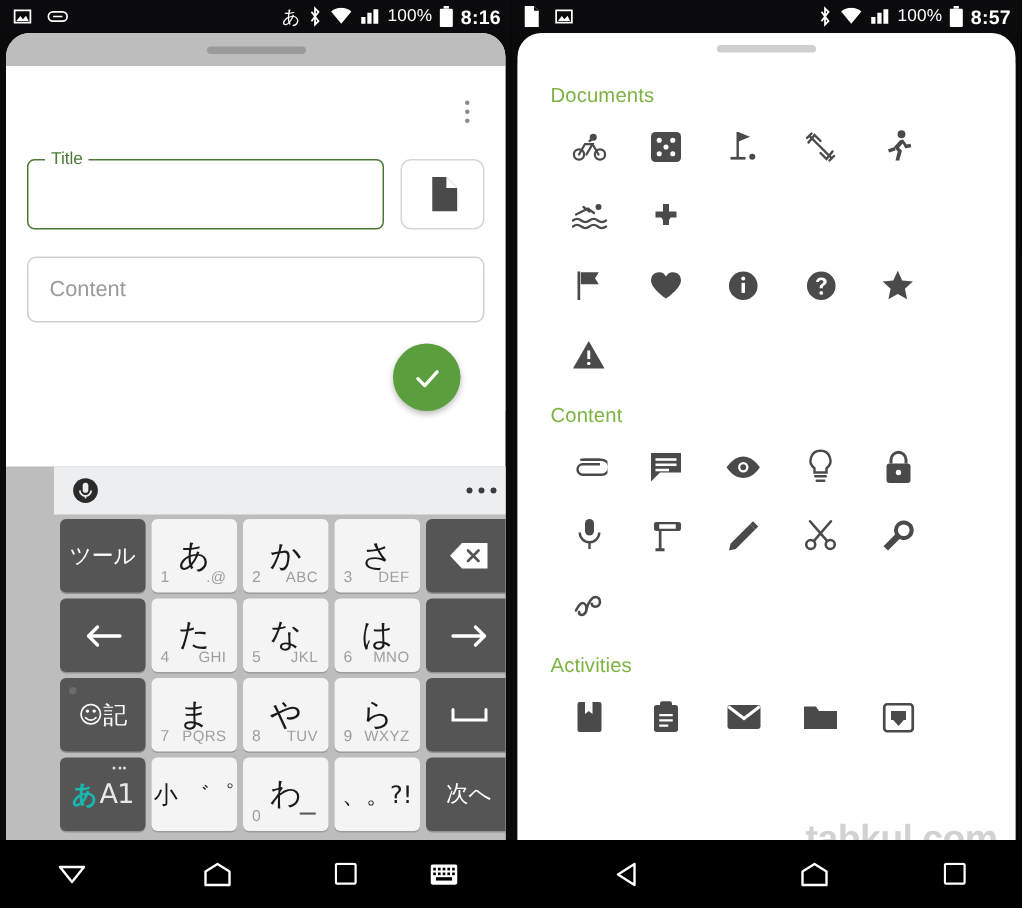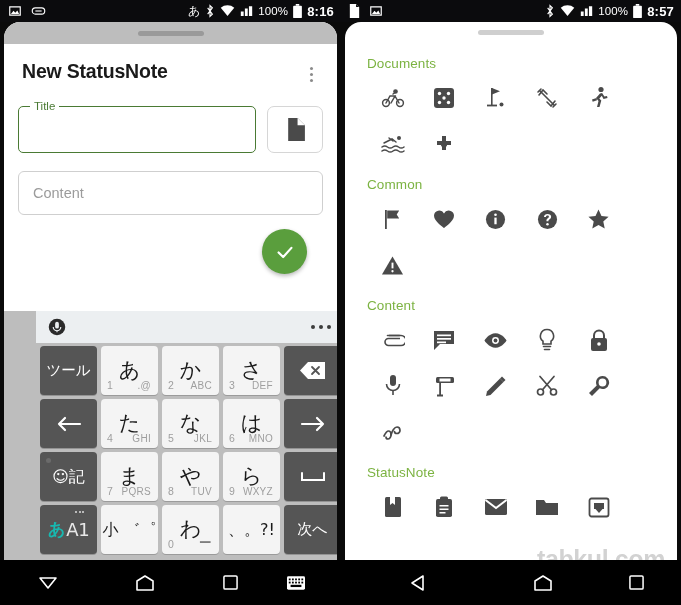--- a/index.html
+++ b/index.html
@@ -182,21 +182,20 @@
       </div>
     </div>
 
     <div class="sheet sheet-left">
       <div class="handle-bar gray">
         <div class="handle-pill"></div>
       </div>
 
       <div class="editor">
         <div class="editor-head">
-          <div class="editor-title">New StatusNote</div>
           <div class="kebab">
               <i></i>
               <i></i>
               <i></i>
             </div>
         </div>
 
         <div class="row-title">
           <div class="tf-outlined">
             <span class="tf-notch">Title</span>
@@ -445,21 +444,20 @@
               </svg>
           </div>
           <div class="icon-cell">
             <svg width="22" height="22" viewBox="0 0 22 22" fill="#4a4a4a">
                 <path d="M9 1h4v5h5v4h-5v5H9v-5H4V6h5z" transform="translate(0,2)"></path>
                 <circle cx="11" cy="11" r="3.2"></circle>
               </svg>
           </div>
         </div>
 
-        <div class="cat-title">Common</div>
         <div class="icon-grid">
           <div class="icon-cell">
             <svg width="22" height="22" viewBox="0 0 22 22" fill="#4a4a4a">
                 <rect x="3" y="2" width="1.8" height="19"></rect>
                 <path d="M5.2 2.5h12l-2.5 4 2.5 4h-12z"></path>
               </svg>
           </div>
           <div class="icon-cell">
             <svg width="22" height="20" viewBox="0 0 22 20" fill="#4a4a4a">
                 <path d="M11 19S1 12.5 1 6.8A5.3 5.3 0 0 1 11 4.4 5.3 5.3 0 0 1 21 6.8C21 12.5 11 19 11 19z"></path>
@@ -563,21 +561,21 @@
               </svg>
           </div>
           <div class="icon-cell">
             <svg width="22" height="20" viewBox="0 0 22 20" fill="none" stroke="#4a4a4a" stroke-width="1.7" stroke-linecap="round">
                 <path d="M2 14c1.5-3 3-5 4.5-5S9 11 9 13s-1.5 4-3 4-2-1-2-2"></path>
                 <path d="M9 13c1-4 3.5-8 6-8s3 2 3 3.5-1.5 3-3 3-2.5-1-2.5-2"></path>
               </svg>
           </div>
         </div>
 
-        <div class="cat-title">StatusNote</div>
+        <div class="cat-title">Activities</div>
         <div class="icon-grid">
           <div class="icon-cell">
             <svg width="18" height="22" viewBox="0 0 18 22" fill="#4a4a4a">
                 <rect x="1" y="1" width="16" height="20" rx="1.5"></rect>
                 <path d="M6 1h5v8l-2.5-2L6 9z" fill="#fff"></path>
               </svg>
           </div>
           <div class="icon-cell">
             <svg width="18" height="22" viewBox="0 0 18 22" fill="#4a4a4a">
                 <rect x="1" y="3" width="16" height="18" rx="1.8"></rect>

